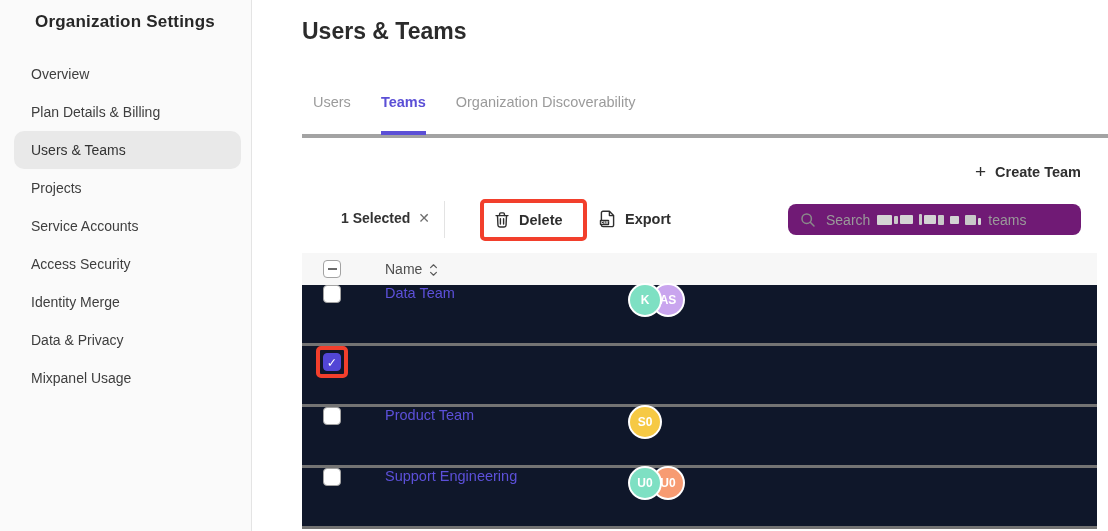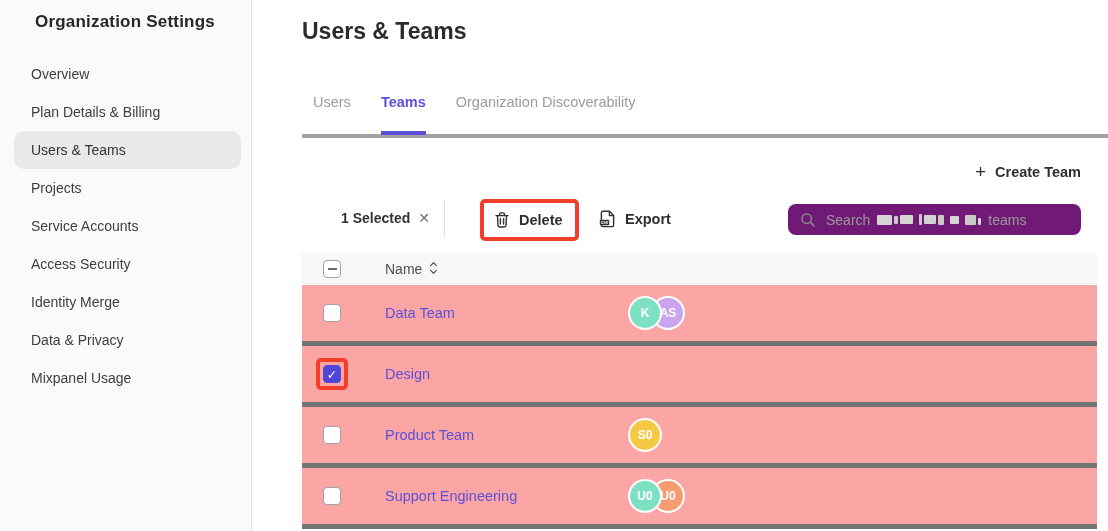--- a/index.html
+++ b/index.html
@@ -58,45 +58,45 @@
 
   .annotation {
     border:4px solid #f23f2c; border-radius:5px;
   }
   .delete-wrap { position:absolute; left:228px; top:0; }
   .btn {
     display:flex; align-items:center; gap:9px; font-size:14.5px; font-weight:600;
     color:#2f2f2f; cursor:pointer; background:none; border:none;
     font-family:"Liberation Sans", sans-serif;
   }
-  .delete-btn { padding:8px 12px 8px 10px; }
+  .delete-btn { padding:8px 20px 8px 10px; }
   .export-btn { position:absolute; left:347px; top:11px; }
 
   .search-box {
     position:absolute; right:27px; top:5px; width:293px; height:31px;
     background:#701a75; border-radius:8px; display:flex; align-items:center;
     padding:0 12px; gap:10px; cursor:text;
   }
   .search-ph { display:flex; align-items:center; gap:5px; font-size:14px; color:#9a9a9a; }
   .redacted { display:inline-flex; align-items:center; gap:2px; margin:0 2px; }
   .redacted i { display:inline-block; background:#c9c9c9; border-radius:1px; }
   .redacted i:nth-child(odd){ background:#d4d4d4; }
 
   
   .table { position:absolute; left:50px; right:11px; top:253px; bottom:0; }
   .thead {
     height:32px; background:#f7f7f7; display:flex; align-items:center;
     font-size:14px; color:#4f4f4f;
   }
   .trow {
-    height:61px; display:flex; align-items:center; border-bottom:5px solid #737373;
-    background:#fca5a5;
+    height:61px; display:flex; align-items:flex-start; border-bottom:3px solid #737373;
+    background:#0f172a;
   }
   .cell-check { width:83px; padding-left:21px; display:flex; align-items:center; }
-  .name-head { display:flex; align-items:flex-start; gap:7px; font-weight:400; }
+  .name-head { display:flex; align-items:flex-end; gap:7px; font-weight:400; }
   .sort-icon { display:inline-flex; }
 
   .cb {
     width:18px; height:18px; border:1.5px solid #a3a3a3; border-radius:4px;
     background:#fff; display:inline-flex; align-items:center; justify-content:center;
     cursor:pointer; flex:none;
   }
   .cb.indeterminate { position:relative; }
   .cb.indeterminate::after { content:""; width:9px; height:1.6px; background:#6b6b6b; }
   .cb.checked { background:#5246d6; border-color:#5246d6; color:#fff; font-size:12.5px; font-weight:700; }
@@ -236,21 +236,20 @@
         <span class="avatar" style="background-color: rgb(201, 165, 238);">AS</span>
       </div>
     </div>
 
     <div class="trow">
       <div class="cell-check">
         <span class="cb-annotation">
           <span class="cb checked">✓</span>
         </span>
       </div>
-      <a class="team-link">Design</a>
       <div class="avatars"></div>
     </div>
 
     <div class="trow">
       <div class="cell-check">
         <span class="cb"></span>
       </div>
       <a class="team-link">Product Team</a>
       <div class="avatars">
         <span class="avatar" style="background-color: rgb(246, 201, 68);">S0</span>

